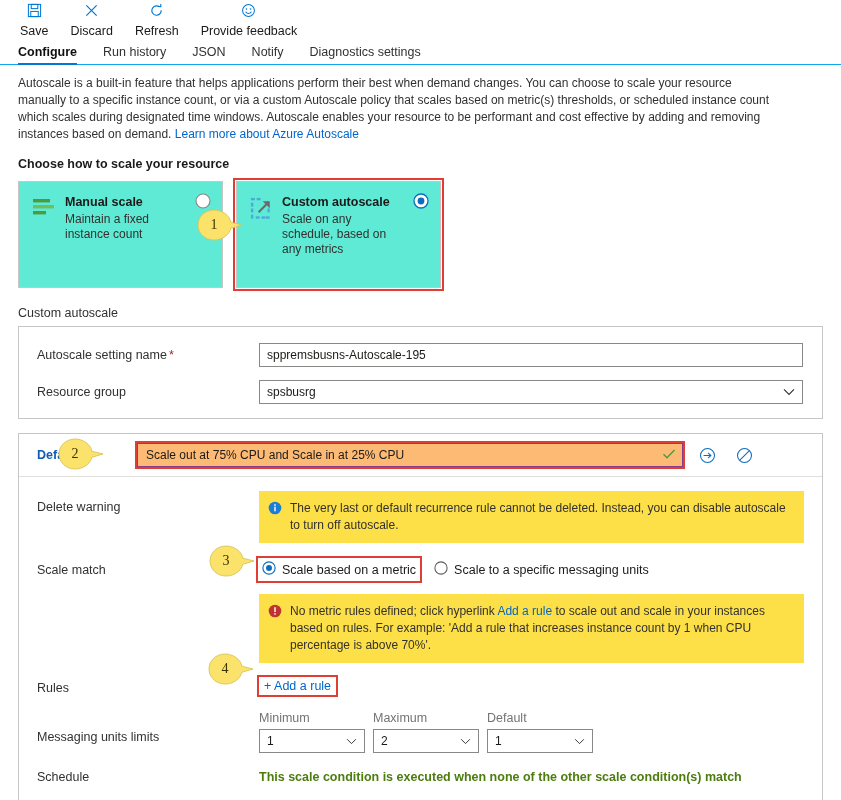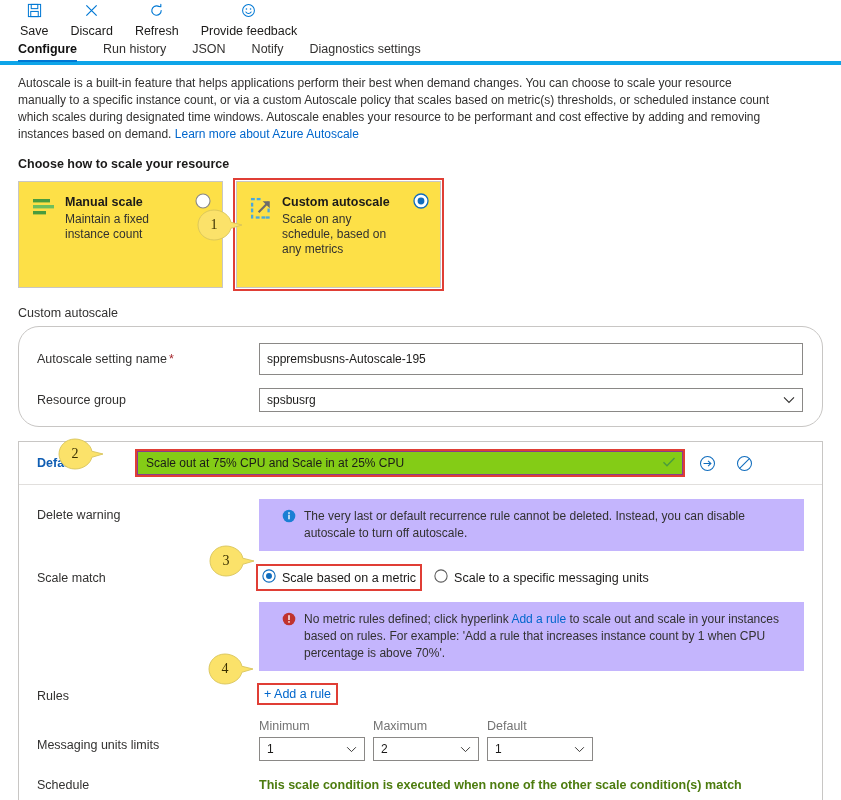--- a/index.html
+++ b/index.html
@@ -37,21 +37,21 @@
     flex-direction: column;
   }
   .tb-btn svg { display: block; }
 
   
   .tabs {
     display: flex;
     align-items: flex-end;
     gap: 26px;
     padding: 0 18px;
-    border-bottom: 4px solid #0ea5e9;
+    border-bottom: 1px solid #0ea5e9;
     height: 27px;
   }
   .tab {
     font-size: 12.5px;
     color: #323130;
     padding-bottom: 5px;
     cursor: pointer;
     position: relative;
     white-space: nowrap;
   }
@@ -87,21 +87,21 @@
   
   .cards {
     display: flex;
     gap: 13px;
     padding: 10px 18px 0 18px;
   }
   .card {
     width: 205px;
     height: 107px;
     border: 1px solid #c8c6c4;
-    background: #fde047;
+    background: #5eead4;
     position: relative;
     padding: 13px 12px 10px 13px;
     display: flex;
     gap: 9px;
     cursor: pointer;
   }
   .card.sel-outline {
     outline: 2px solid #e03e35;
     outline-offset: 1px;
   }
@@ -143,21 +143,21 @@
   }
   .row-label {
     width: 222px;
     flex: 0 0 222px;
     font-size: 12.5px;
     color: #323130;
   }
   .req { color: #a4262c; margin-left: 2px; }
 
   .txt-input {
-    height: 32px;
+    height: 24px;
     border: 1px solid #8a8886;
     background: #fff;
     font-family: inherit;
     font-size: 12px;
     color: #1b1a19;
     padding: 8px 7px;
     width: 100%;
     outline: none;
   }
   .sel-input {
@@ -196,41 +196,41 @@
     width: 92px;
     flex: 0 0 92px;
   }
   .rule-name-wrap {
     flex: 1 1 auto;
     position: relative;
     display: flex;
     align-items: center;
     border: 1px solid #8b3b8b;
     height: 24px;
-    background: #84cc16;
+    background: #fdba74;
     padding: 0 6px;
   }
   .rule-name-wrap.hl { outline: 2px solid #e03e35; outline-offset: 0px; }
   .rule-name-input {
     border: none;
     outline: none;
     flex: 1 1 auto;
     font-family: inherit;
     font-size: 12px;
     color: #1b1a19;
     background: transparent;
   }
   .icon-btn { cursor: pointer; display: flex; align-items: center; }
 
   
   .msgbox {
-    background: #c4b5fd;
+    background: #fde047;
     display: flex;
     gap: 8px;
-    padding: 9px 10px 9px 23px;
+    padding: 9px 10px 9px 9px;
     font-size: 12px;
     line-height: 17px;
     color: #323130;
   }
   .msgbox .mi { flex: 0 0 auto; padding-top: 1px; }
 
   .radio-group { display: flex; align-items: center; gap: 12px; }
   .radio-item {
     display: flex;
     align-items: center;
@@ -396,21 +396,21 @@
       <svg width="16" height="16" viewBox="0 0 16 16">
         <circle cx="8" cy="8" r="7" fill="#fff" stroke="#0f6cbd" stroke-width="1.3"></circle>
         <circle cx="8" cy="8" r="3.4" fill="#0f6cbd"></circle>
       </svg>
     </div>
   </div>
 </div>
 
 <div class="panel-label">Custom autoscale</div>
 
-<div class="panel" style="padding:16px 0 14px 0;border-radius:21px;">
+<div class="panel" style="padding:16px 0 14px 0;">
   <div class="row" style="margin-bottom:13px;">
     <div class="row-label">
       <span>Autoscale setting name</span><span class="req">*</span>
     </div>
     <div style="flex:1 1 auto; max-width:544px;">
       <input class="txt-input" value="sppremsbusns-Autoscale-195" style="">
     </div>
   </div>
 
   <div class="row">

